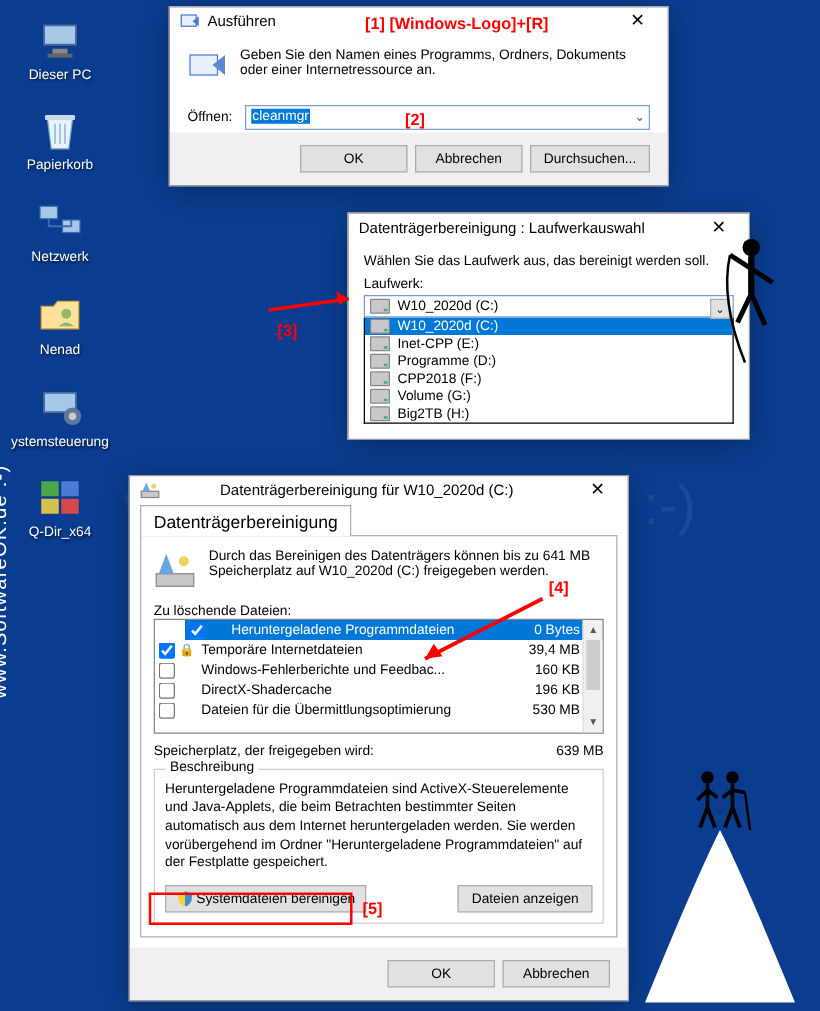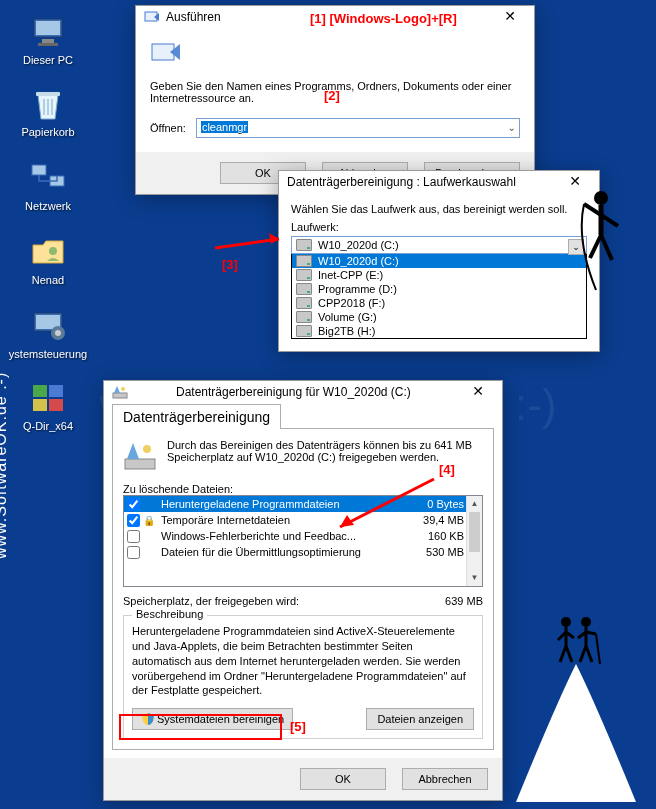--- a/index.html
+++ b/index.html
@@ -13,29 +13,29 @@
 
 .dialog { position: absolute; background: #fff; border: 1px solid #9a9a9a; box-shadow: 0 4px 20px rgba(0,0,0,0.3); }
 .titlebar { display: flex; align-items: center; padding: 0 8px; font-size: 12px; }
 .titlebar .ticon { width: 16px; height: 16px; margin-right: 6px; }
 .titlebar .ttext { flex: 1; }
 .titlebar .close { width: 32px; height: 22px; text-align: center; line-height: 20px; font-size: 14px; cursor: pointer; }
 
 
 #run-dialog { left: 135px; top: 5px; width: 400px; }
 #run-dialog .body { padding: 10px 14px 0; font-size: 11px; }
-#run-dialog .msg-row { display: flex; gap: 10px; margin-bottom: 14px; flex-direction: column; }
+#run-dialog .msg-row { display: flex; gap: 10px; margin-bottom: 14px; }
 #run-dialog .run-icon { width: 32px; height: 32px; flex-shrink: 0; }
-#run-dialog .open-row { display: flex; align-items: center; gap: 10px; margin-bottom: 14px; }
+#run-dialog .open-row { display: flex; align-items: center; gap: 10px; margin-bottom: 2px; }
 #run-dialog .combo { flex: 1; position: relative; }
 #run-dialog .combo input { width: 100%; padding: 3px 22px 3px 5px; font-size: 11px; border: 1px solid #7a9fd4; background: #fff; color: #000; }
 #run-dialog .combo input::selection { background: #0078d7; color: #fff; }
 #run-dialog .combo .chev { position: absolute; right: 4px; top: 4px; font-size: 10px; color: #555; }
 #run-dialog .btn-row { background: #f0f0f0; padding: 10px 14px; display: flex; justify-content: flex-end; gap: 6px; }
-.win-btn { min-width: 86px; padding: 4px 10px; font-size: 11px; border: 1px solid #adadad; background: #e1e1e1; cursor: pointer; margin-left: 10px; }
+.win-btn { min-width: 86px; padding: 4px 10px; font-size: 11px; border: 1px solid #adadad; background: #e1e1e1; cursor: pointer; }
 
 
 #drive-dialog { left: 278px; top: 170px; width: 322px; }
 #drive-dialog .body { padding: 10px 12px 12px; font-size: 11px; }
 #drive-dialog .combo2 { margin-top: 3px; border: 1px solid #7a9fd4; position: relative; }
 #drive-dialog .combo2 .sel { padding: 2px 20px 2px 4px; display: flex; align-items: center; gap: 6px; }
 #drive-dialog .combo2 .chev { position: absolute; right: 2px; top: 2px; width: 16px; height: 16px; background: #e1e1e1; border: 1px solid #adadad; text-align: center; font-size: 9px; line-height: 14px; }
 #drive-dialog .dropdown { border: 1px solid #000; border-top: none; background: #fff; }
 #drive-dialog .drop-item { padding: 1px 4px; display: flex; align-items: center; gap: 6px; font-size: 11px; }
 #drive-dialog .drop-item.selected { background: #0078d7; color: #fff; }
@@ -48,21 +48,21 @@
 .tab-strip { padding: 0 8px; }
 .tab { display: inline-block; padding: 4px 10px; font-size: 14px; border: 1px solid #adadad; border-bottom: none; background: #fff; position: relative; top: 1px; }
 .tab-body { margin: 0 8px 8px; border: 1px solid #adadad; padding: 10px; font-size: 11px; }
 .info-row { display: flex; gap: 10px; margin-bottom: 10px; }
 .info-row .iico { width: 34px; height: 34px; flex-shrink: 0; }
 .file-list { border: 1px solid #828790; background: #fff; height: 92px; overflow: hidden; position: relative; }
 .file-list .scrollbar { position: absolute; right: 0; top: 0; bottom: 0; width: 16px; background: #f0f0f0; border-left: 1px solid #ddd; }
 .file-list .scroll-up, .file-list .scroll-down { height: 16px; text-align: center; font-size: 8px; line-height: 16px; color: #555; }
 .file-list .scroll-thumb { position: absolute; top: 16px; left: 2px; right: 2px; height: 40px; background: #cdcdcd; }
 .file-row { display: flex; align-items: center; padding: 1px 18px 1px 3px; font-size: 11px; }
-.file-row.selected { background: #0078d7; color: #fff; }
+.file-row.selected { background: #0078d7; color: #fff; margin-left: 24px; }
 .file-row input[type=checkbox] { margin-right: 3px; }
 .file-row .fico { width: 14px; height: 14px; margin-right: 4px; display: inline-flex; align-items: center; justify-content: center; font-size: 10px; }
 .file-row .name { flex: 1; white-space: nowrap; overflow: hidden; text-overflow: ellipsis; }
 .file-row .size { width: 58px; text-align: right; }
 .lock-ico { color: #d49a00; }
 .space-row { display: flex; justify-content: space-between; margin: 8px 0; }
 .desc-group { border: 1px solid #d0d0d0; padding: 8px; margin-top: 4px; position: relative; }
 .desc-group .legend { position: absolute; top: -8px; left: 8px; background: #fff; padding: 0 4px; font-size: 11px; }
 .desc-group .desc-text { font-size: 11px; line-height: 1.35; margin-bottom: 10px; min-height: 60px; }
 .desc-group .desc-btns { display: flex; justify-content: space-between; }
@@ -184,21 +184,21 @@
       </div>
     </div>
   </div>
   <div class="btn-row">
     <button class="win-btn">OK</button>
     <button class="win-btn">Abbrechen</button>
     <button class="win-btn">Durchsuchen...</button>
   </div>
 </div>
 
-<div class="anno" style="left:310px; top:11px;">[1]  [Windows-Logo]+[R]</div>
+<div class="anno" style="left:292px; top:11px;">[1]  [Windows-Logo]+[R]</div>
 <div class="anno" style="left:324px; top:88px;">[2]</div>
 
 <div id="drive-dialog" class="dialog">
   <div class="titlebar">
     <span class="ttext">Datenträgerbereinigung : Laufwerkauswahl</span>
     <span class="close">✕</span>
   </div>
   <div class="body">
     <div>Wählen Sie das Laufwerk aus, das bereinigt werden soll.</div>
     <div style="margin-top:6px;">Laufwerk:</div>
@@ -282,20 +282,26 @@
           <input type="checkbox" checked="" style="">
           <span class="fico lock-ico">🔒</span>
           <span class="name">Temporäre Internetdateien</span>
           <span class="size">39,4 MB</span>
         </div>
         <div class="file-row">
           <input type="checkbox" style="">
           <span class="fico "></span>
           <span class="name">Windows-Fehlerberichte und Feedbac...</span>
           <span class="size">160 KB</span>
+        </div>
+        <div class="file-row">
+          <input type="checkbox" style="">
+          <span class="fico "></span>
+          <span class="name">DirectX-Shadercache</span>
+          <span class="size">196 KB</span>
         </div>
         <div class="file-row">
           <input type="checkbox" style="">
           <span class="fico "></span>
           <span class="name">Dateien für die Übermittlungsoptimierung</span>
           <span class="size">530 MB</span>
         </div>
         <div class="scrollbar">
         <div class="scroll-up">▲</div>
         <div class="scroll-thumb"></div>

